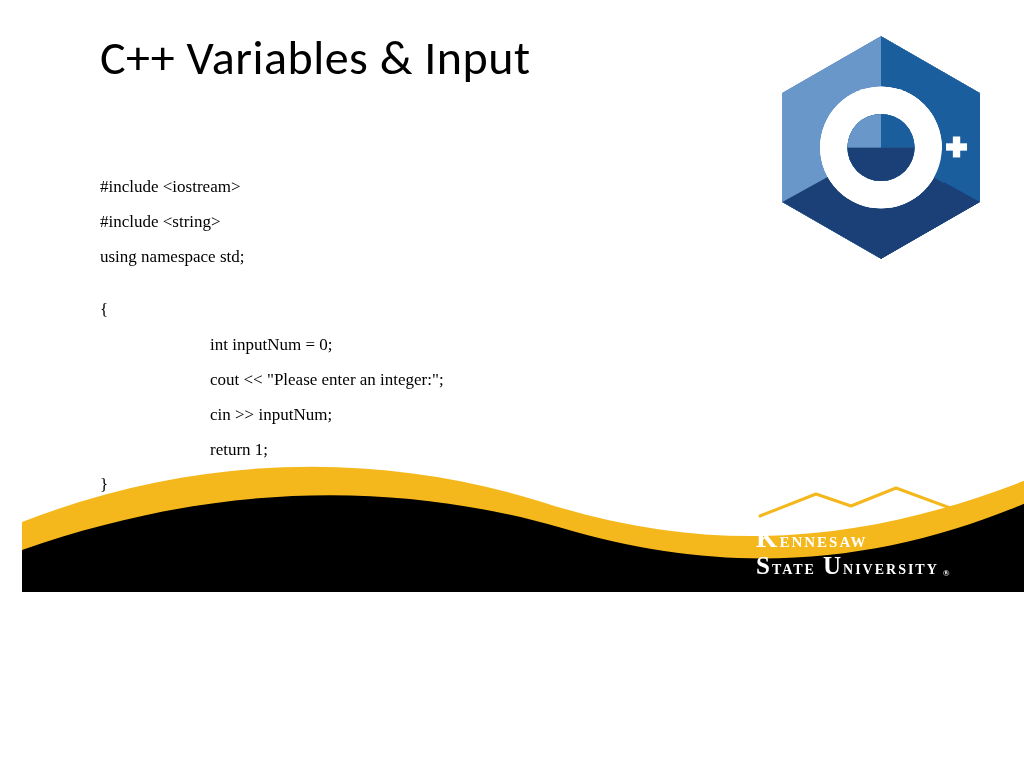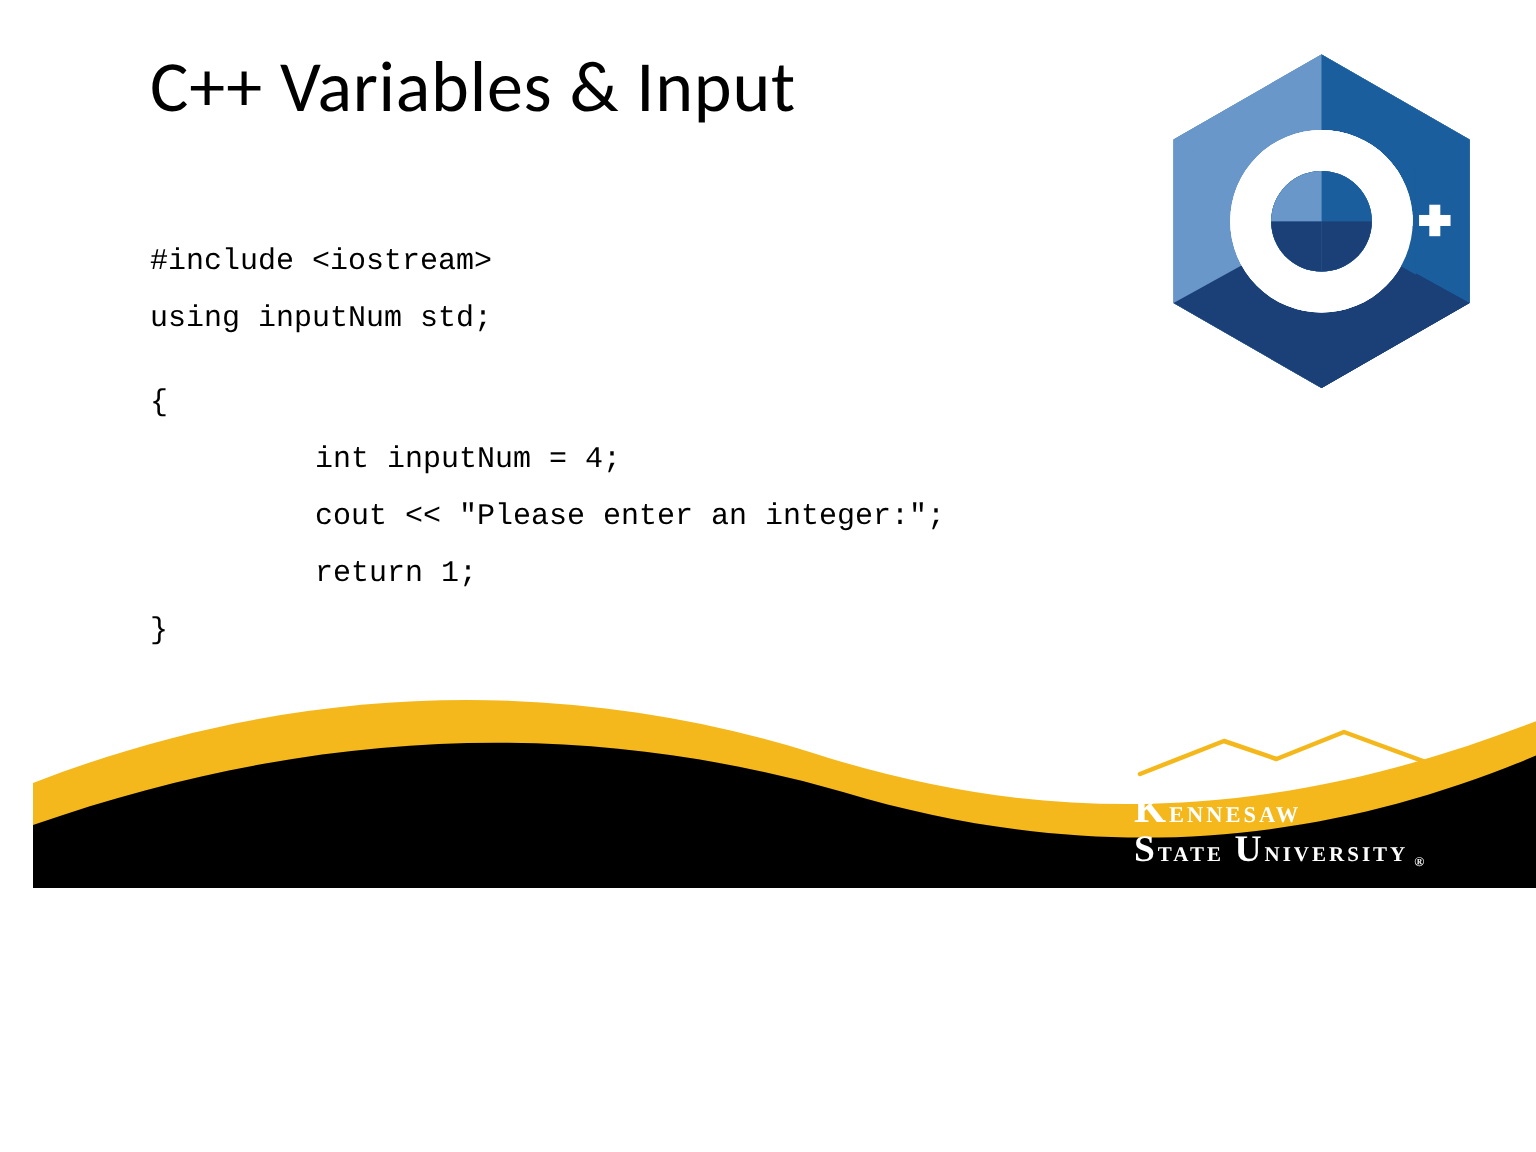--- a/index.html
+++ b/index.html
@@ -1,19 +1,19 @@
 <!DOCTYPE html>
 <html><head>
 <meta charset="utf-8">
 <style>
   * { margin: 0; padding: 0; box-sizing: border-box; }
   html, body { width: 1024px; height: 768px; overflow: hidden; font-family: "Segoe UI", Calibri, Arial, sans-serif; background: #fff; }
   .slide { position: relative; width: 1024px; height: 592px; background: #fff; margin-left: 22px; }
   .title { position: absolute; left: 78px; top: 28px; font-size: 48px; font-weight: 300; color: #000; letter-spacing: 0.5px; }
-  .code-block { position: absolute; left: 78px; top: 165px; font-size: 20px; color: #000; line-height: 1.0; font-family: Liberation Mono, monospace; }
+  .code-block { position: absolute; left: 78px; top: 178px; font-size: 17px; color: #000; line-height: 1.0; font-family: Liberation Serif, serif; }
   .code-line { margin-bottom: 18px; }
   .code-gap { height: 18px; }
   .indent { padding-left: 110px; }
   .cpp-logo { position: absolute; right: 60px; top: 30px; width: 210px; height: 235px; }
   .footer-waves { position: absolute; left: 0; bottom: 0; width: 1024px; height: 180px; }
   .ksu-logo { position: absolute; right: 30px; bottom: 18px; width: 260px; height: 90px; color: #fff; text-align: left; }
   .ksu-logo .mtn { width: 220px; height: 34px; margin: 0 auto 2px auto; }
   .ksu-logo .line1 { font-family: Georgia, 'Times New Roman', serif; font-variant: small-caps; font-size: 22px; letter-spacing: 2px; font-weight: 600; line-height: 1; }
   .ksu-logo .line2 { font-family: Georgia, 'Times New Roman', serif; font-variant: small-caps; font-size: 20px; letter-spacing: 2px; font-weight: 600; line-height: 1.1; }
   .ksu-logo .line1 .big, .ksu-logo .line2 .big { font-size: 1.25em; }
@@ -89,25 +89,27 @@
         <rect x="138" y="108" width="20" height="7"></rect>
         <rect x="144.5" y="101.5" width="7" height="20"></rect>
         <rect x="162" y="108" width="20" height="7"></rect>
         <rect x="168.5" y="101.5" width="7" height="20"></rect>
       </g>
     </svg>
   </div>
 
   <div class="code-block">
     <div class="code-line">#include &lt;iostream&gt;</div>
-    <div class="code-line">using inputNum std;</div>
+    <div class="code-line">#include &lt;string&gt;</div>
+    <div class="code-line">using namespace std;</div>
     <div class="code-gap"></div>
     <div class="code-line">{</div>
-    <div class="code-line indent">int inputNum = 4;</div>
+    <div class="code-line indent">int inputNum = 0;</div>
     <div class="code-line indent">cout &lt;&lt; "Please enter an integer:";</div>
+    <div class="code-line indent">cin &gt;&gt; inputNum;</div>
     <div class="code-line indent">return 1;</div>
     <div class="code-line">}</div>
   </div>
 
   <svg class="footer-waves" viewBox="0 0 1024 180" preserveAspectRatio="none">
     <path d="M0,110 C180,40 360,40 520,90 C700,148 860,128 1024,60 L1024,180 L0,180 Z" fill="#f5b81c"></path>
     <path d="M0,138 C200,68 380,70 540,116 C720,170 880,148 1024,82 L1024,180 L0,180 Z" fill="#000"></path>
   </svg>
 
   <div class="ksu-logo">

